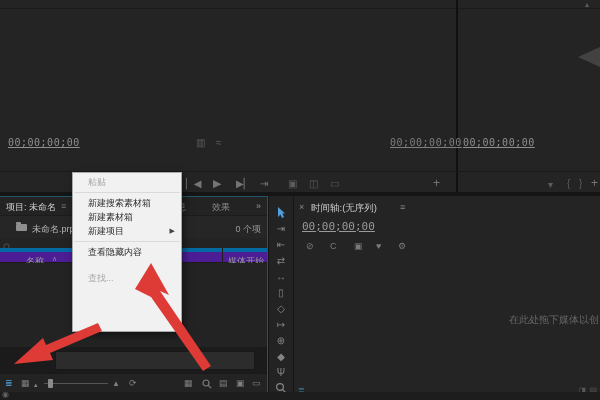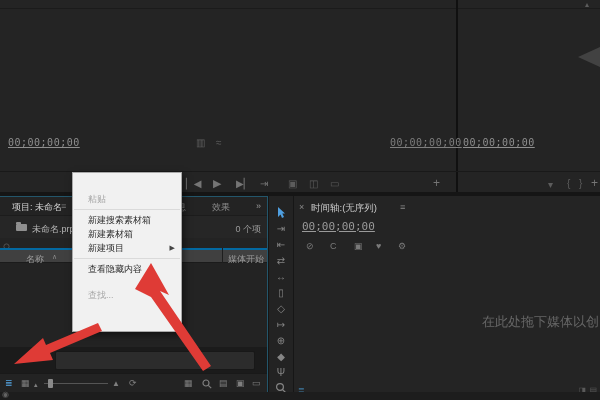--- a/index.html
+++ b/index.html
@@ -23,22 +23,22 @@
         border-top:1px solid #23566b;border-right:1px solid #23566b;border-bottom:1px solid #23566b;
         box-sizing:border-box;}
   .tabs{position:absolute;left:0;top:0;width:100%;height:18px;background:#232323;font-size:9px;}
   .tab{position:absolute;top:4px;color:#8a8a8a;white-space:nowrap;}
   .tab.active{color:#d2d2d2;}
   .binrow{position:absolute;left:0;top:18px;width:100%;height:22px;background:#262626;border-top:1px solid #1c1c1c;font-size:9px;}
   .folder{position:absolute;left:16px;top:8px;width:11px;height:7px;background:#8f8f8f;border-radius:1px;}
   .folder:before{content:"";position:absolute;top:-2px;left:0;width:5px;height:2px;background:#8f8f8f;border-radius:1px 1px 0 0;}
   .fname{position:absolute;left:32px;top:7px;color:#b5b5b5;}
   .icount{position:absolute;right:6px;top:7px;color:#9a9a9a;}
-  .cols{position:absolute;left:0;top:51px;width:100%;height:15px;background:#404040;
-        border-top:2px solid #0369a1;border-bottom:1px solid #1b1b1b;font-size:9px;color:#9a9a9a;box-sizing:border-box;}
+  .cols{position:absolute;left:0;top:51px;width:100%;height:15px;background:#4c1d95;
+        border-top:4px solid #0369a1;border-bottom:1px solid #1b1b1b;font-size:9px;color:#9a9a9a;box-sizing:border-box;}
   .colsep{position:absolute;left:222px;top:51px;width:1px;height:99px;background:#1e1e1e;}
   .list{position:absolute;left:0;top:66px;width:100%;height:84px;background:#232323;}
   .emptytext{position:absolute;left:98px;top:112px;font-size:9px;color:#6e6e6e;}
   .scrollstrip{position:absolute;left:0;top:150px;width:100%;height:26px;background:#1b1b1b;}
   .thumb{position:absolute;left:55px;top:4px;width:198px;height:17px;background:#2c2c2c;border:1px solid #181818;border-radius:2px;}
   .ptoolbar{position:absolute;left:0;top:176px;width:100%;height:19px;background:#232323;border-top:1px solid #191919;font-size:9px;}
   .pt{position:absolute;top:4px;color:#7f7f7f;line-height:10px;}
   .blueico{color:#56a9e8 !important;}
   .sl-track{position:absolute;left:44px;top:9px;width:64px;height:1px;background:#555;}
   .sl-thumb{position:absolute;left:48px;top:5px;width:5px;height:9px;background:#8a8a8a;border-radius:1px;}
@@ -49,27 +49,27 @@
          align-items:center;padding-top:10px;box-sizing:border-box;gap:3px;}
   .tool{width:14px;height:13px;font-size:10px;line-height:13px;text-align:center;color:#858585;}
 
   
   .tl{left:293px;top:196px;width:307px;height:204px;background:#242424;border-left:1px solid #161616;box-sizing:border-box;overflow:hidden;}
   .tl-close{position:absolute;left:5px;top:6px;font-size:9px;color:#8a8a8a;}
   .tl-title{position:absolute;left:17px;top:6px;font-size:9.5px;color:#c9c9c9;white-space:nowrap;}
   .tl-menu{position:absolute;left:106px;top:6px;font-size:9px;color:#8a8a8a;}
   .tl-tc{position:absolute;left:8px;top:24px;font-size:11px;color:#9a9a9a;}
   .tl-ico{position:absolute;top:45px;font-size:9px;color:#7a7a7a;}
-  .tl-empty{position:absolute;right:1px;top:117px;font-size:13px;color:#666;white-space:nowrap;}
+  .tl-empty{position:absolute;right:1px;top:117px;font-size:10px;color:#666;white-space:nowrap;}
 
   .bbar{left:0;top:392px;width:600px;height:8px;background:#1d1d1d;}
 
   
   .menu{left:72px;top:172px;width:110px;height:160px;background:#f1f1f1;border:1px solid #a9a9a9;
-        box-shadow:2px 3px 7px rgba(0,0,0,.5);z-index:40;box-sizing:border-box;padding-top:19px;font-size:9px;}
+        box-shadow:2px 3px 7px rgba(0,0,0,.5);z-index:40;box-sizing:border-box;padding-top:2px;font-size:9px;}
   .mi{height:14px;line-height:14px;padding-left:15px;color:#2b2b2b;position:relative;white-space:nowrap;}
   .mi.dis{color:#a6a6a6;}
   .mi.hl{background:#cfe7fb;outline:1px solid #84bfe8;outline-offset:-1px;}
   .mi .sub{position:absolute;right:6px;top:0;font-size:7px;color:#444;}
   .sep{height:1px;background:#dadada;margin:3px 1px;}
   .gap{height:6px;}
 
   .overlay{left:0;top:0;width:600px;height:400px;z-index:50;pointer-events:none;}
 </style>
 </head>
@@ -99,21 +99,21 @@
   <span class="abs dimico" style="left:433px;top:178px;font-size:12px;">+</span>
 
   <span class="abs dimico dimmer" style="left:548px;top:180px;">▾</span>
   <span class="abs dimico dimmer" style="left:567px;top:179px;">{</span>
   <span class="abs dimico dimmer" style="left:579px;top:179px;">}</span>
   <span class="abs dimico" style="left:591px;top:178px;font-size:12px;">+</span>
   <span class="abs dimico dimmer" style="left:585px;top:0px;font-size:8px;">▴</span>
 
   <div class="abs proj">
     <div class="tabs">
-      <span class="tab active" style="left:12px;">项目: 未命名</span>
+      <span class="tab active" style="left:6px;">项目: 未命名</span>
       <span class="tab" style="left:61px;color:#777;">≡</span>
       <span class="tab" style="left:168px;">信息</span>
       <span class="tab" style="left:212px;">效果</span>
       <span class="tab" style="left:256px;color:#9a9a9a;">»</span>
     </div>
     <div class="binrow">
       <span class="folder"></span>
       <span class="fname">未命名.prproj</span>
       <span class="icount">0 个项</span>
     </div>

